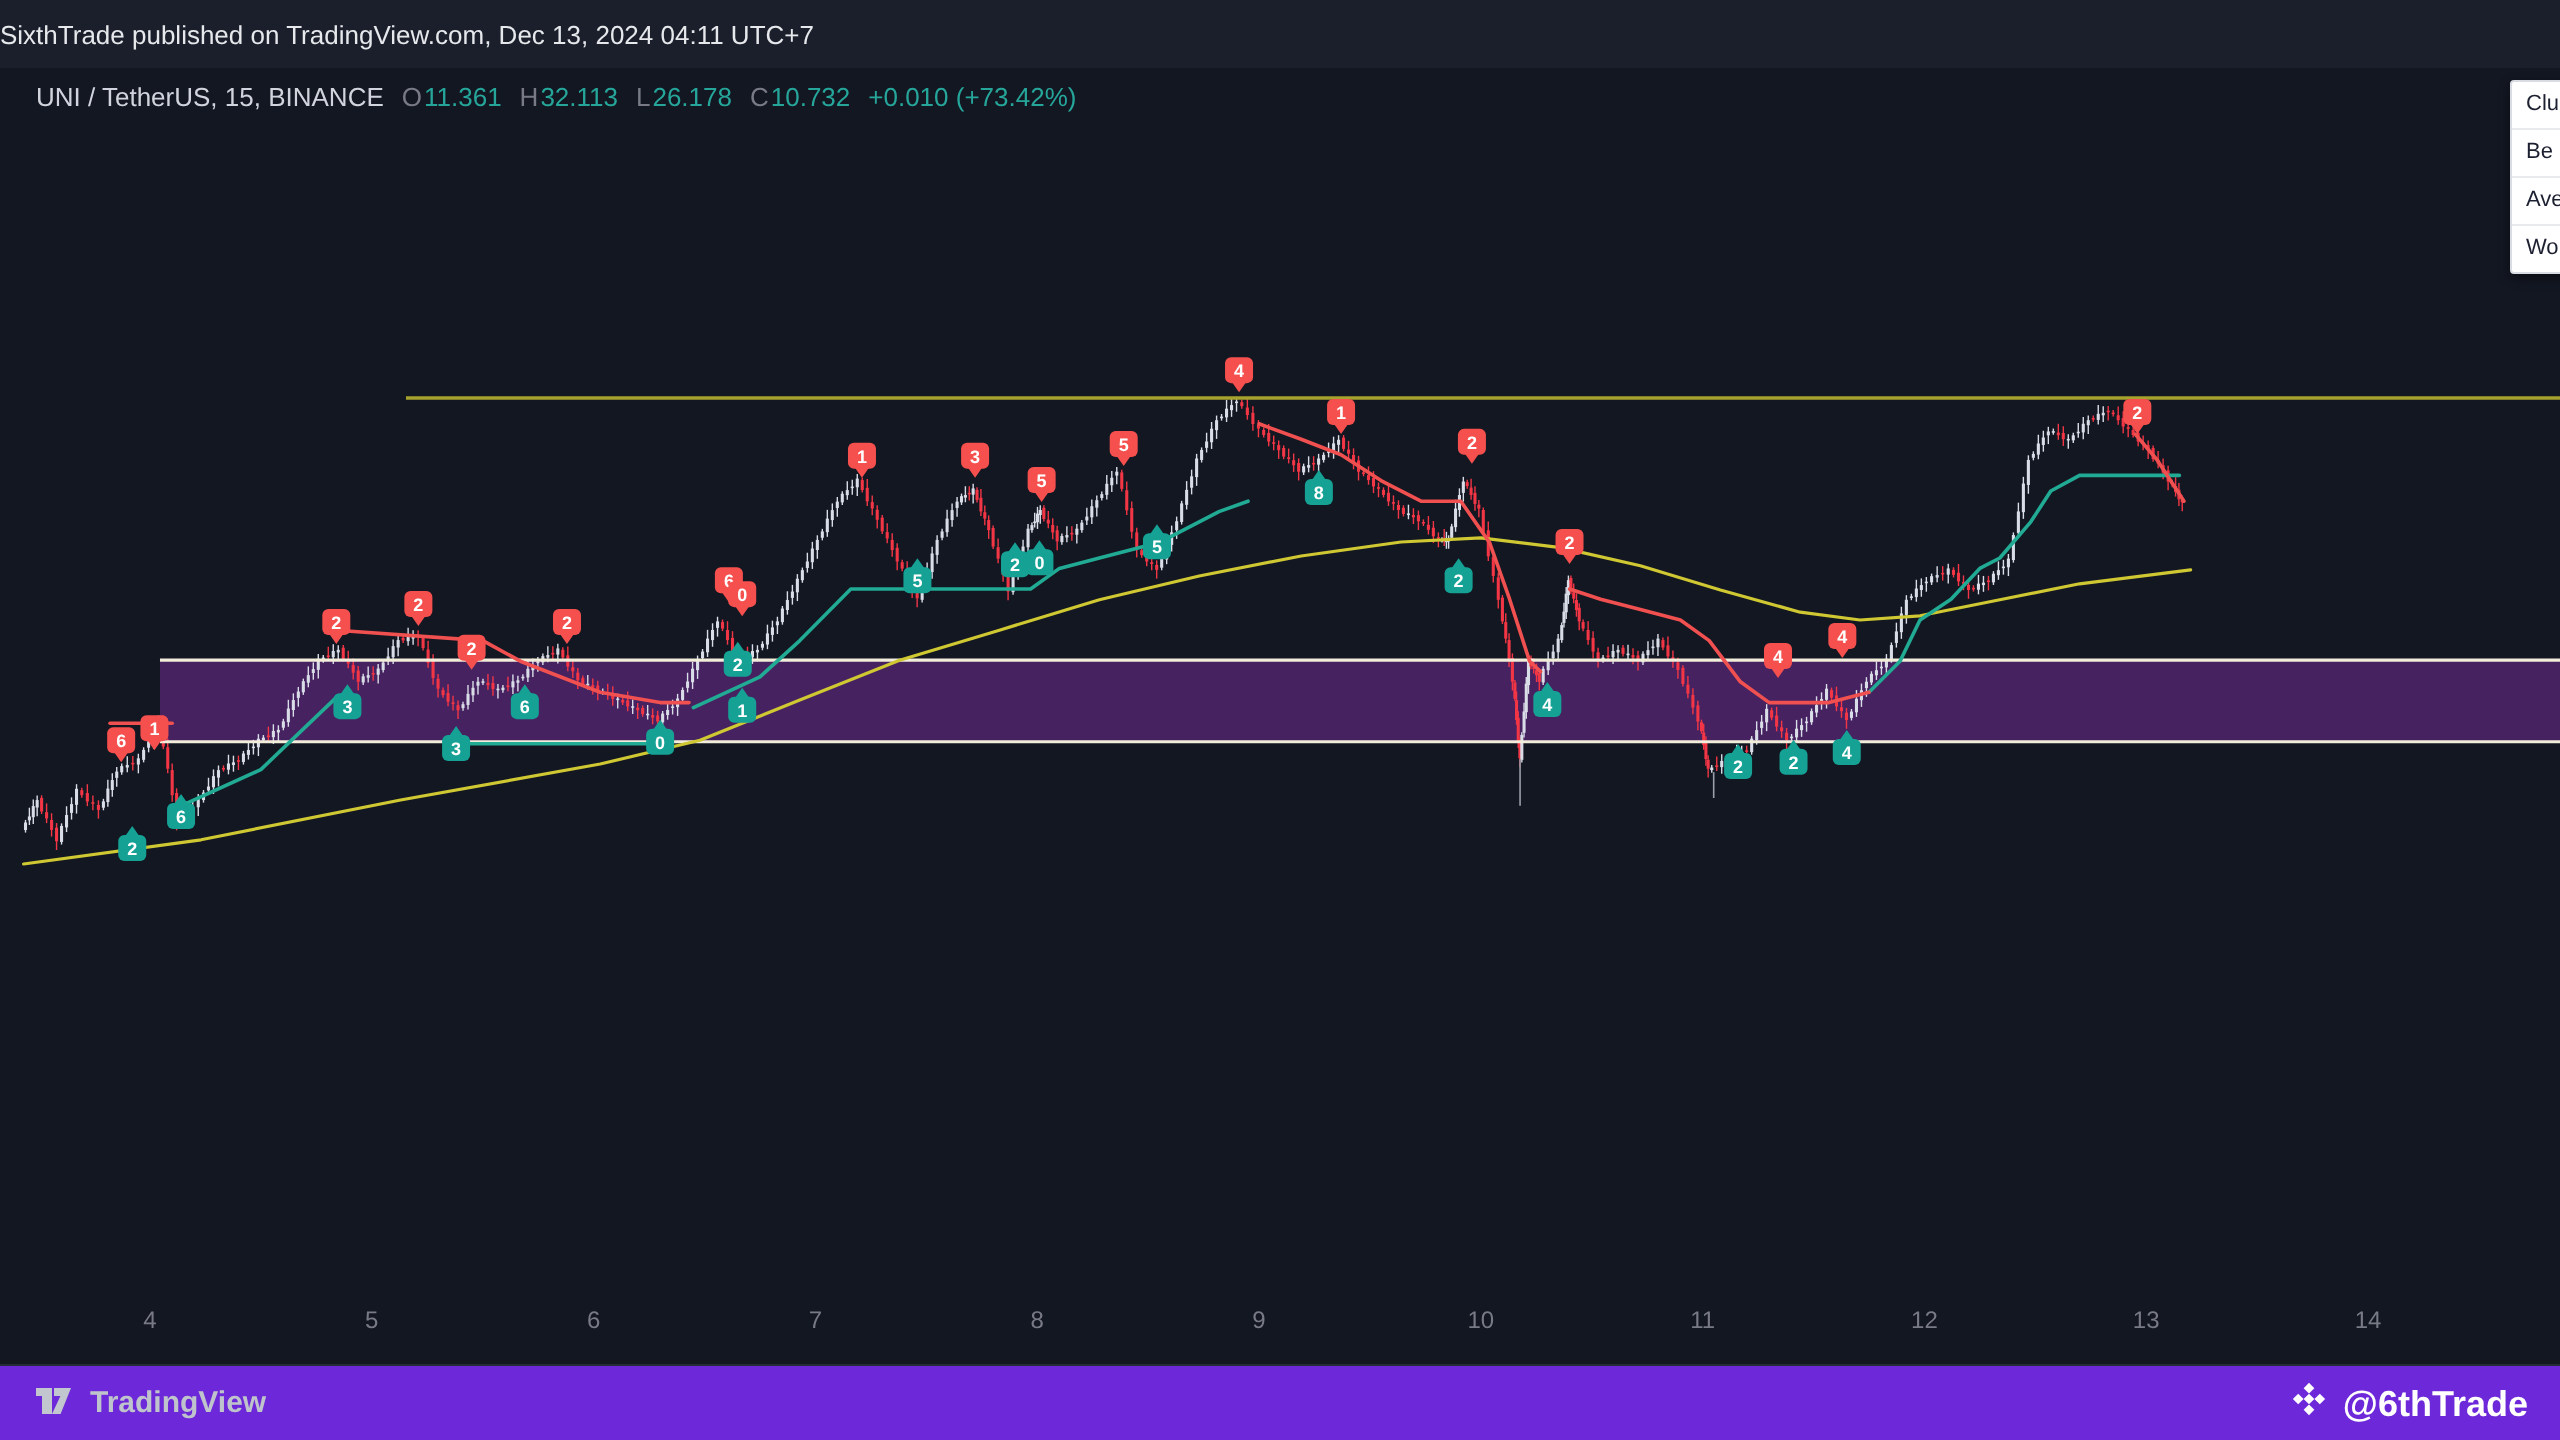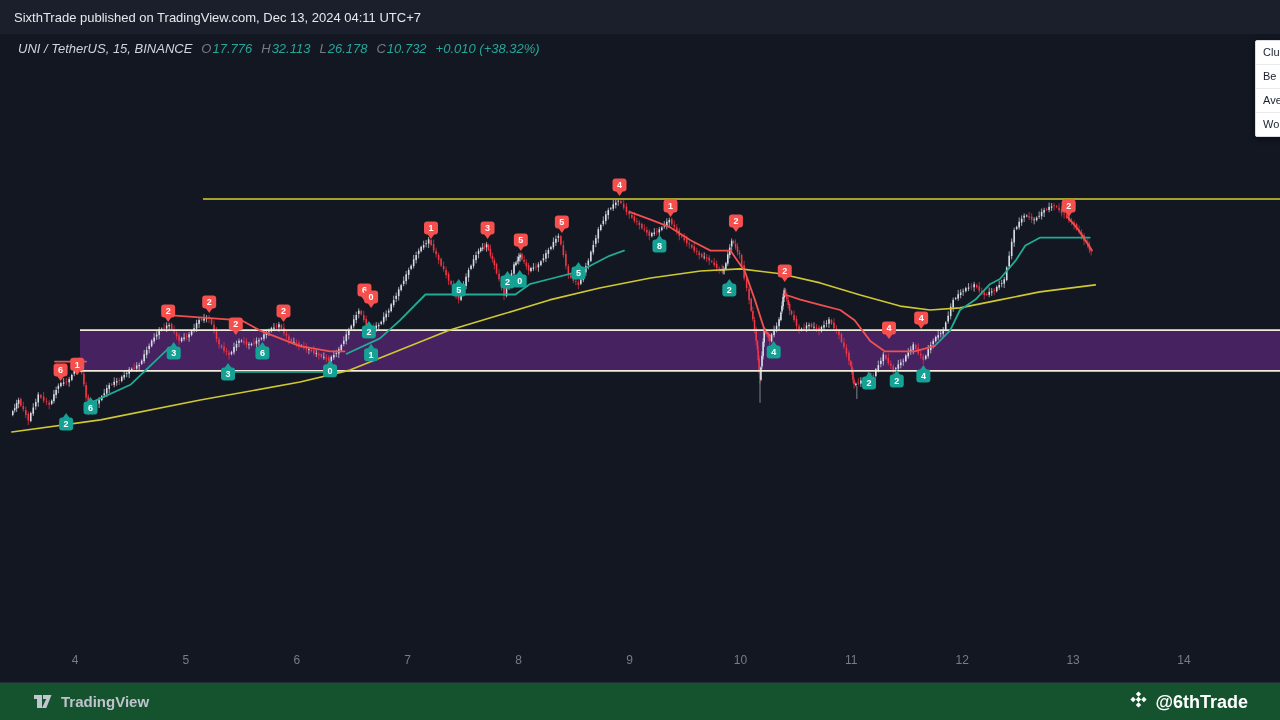--- a/index.html
+++ b/index.html
@@ -4,52 +4,52 @@
 <style>
   html,body{margin:0;padding:0;}
   body{
     width:1280px;height:720px;overflow:hidden;position:relative;
     background:#131722;color:#d1d4dc;
     font-family:"Liberation Sans",sans-serif;
   }
   .publish-bar{
     position:absolute;top:0;left:0;right:0;height:34px;
     background:#1a1f2b;border-bottom:1px solid #262b38;
-    display:flex;align-items:center;padding-left:14px;
+    display:flex;align-items:center;
     font-size:13px;font-weight:500;color:#e6e8ec;
   }
   .chart-pane{
     position:absolute;top:34px;left:0;width:1280px;height:648px;
     background:#131722;
   }
   .symbol-row{
     position:absolute;top:7px;left:18px;z-index:5;
-    display:flex;align-items:center;gap:9px;font-size:13px;font-style:italic;
+    display:flex;align-items:center;gap:9px;font-size:13px;
   }
   .sym{color:#d1d4dc;}
   .ohlc-item .k{color:#787b86;margin-right:1px;}
   .ohlc-item .v{color:#26a69a;}
   .change{color:#26a69a;}
   #chart-svg{position:absolute;top:0;left:0;}
   .indicator-panel{
     position:absolute;top:6px;left:1255px;width:120px;z-index:6;
     background:#ffffff;border:1px solid #d9dde3;border-radius:2px;
     box-shadow:0 2px 6px rgba(0,0,0,.45);
   }
   .indicator-panel .row{
     height:23px;line-height:23px;padding:0 7px;font-size:11px;
     color:#1c2030;border-bottom:1px solid #e8eaee;
     white-space:nowrap;overflow:hidden;
   }
   .indicator-panel .row:last-child{border-bottom:none;}
   .footer{
     position:absolute;left:0;right:0;top:682px;height:38px;
-    background:#14532d;border-top:1px solid #262b38;
+    background:#6d28d9;border-top:1px solid #262b38;
     display:flex;align-items:center;justify-content:space-between;
-    padding:0 32px;box-sizing:border-box;
+    padding:0 16px;box-sizing:border-box;
   }
   .brand{display:flex;align-items:center;gap:8px;color:#bfc3cc;font-size:15px;font-weight:600;}
   .handle{display:flex;align-items:flex-end;gap:8px;color:#ffffff;font-size:18px;font-weight:700;}
 </style>
 </head>
 <body>
 
 <div class="publish-bar">
   <span>SixthTrade published on TradingView.com, Dec 13, 2024 04:11 UTC+7</span>
 </div>
@@ -1187,25 +1187,25 @@
         <text x="740.4000000000001" y="630" text-anchor="middle" font-size="12" fill="#787b86" font-family="Liberation Sans, sans-serif">10</text>
         <text x="851.3000000000001" y="630" text-anchor="middle" font-size="12" fill="#787b86" font-family="Liberation Sans, sans-serif">11</text>
         <text x="962.2" y="630" text-anchor="middle" font-size="12" fill="#787b86" font-family="Liberation Sans, sans-serif">12</text>
         <text x="1073.1" y="630" text-anchor="middle" font-size="12" fill="#787b86" font-family="Liberation Sans, sans-serif">13</text>
         <text x="1184" y="630" text-anchor="middle" font-size="12" fill="#787b86" font-family="Liberation Sans, sans-serif">14</text>
       </g>
     </svg>
 
   <div class="symbol-row">
     <span class="sym">UNI / TetherUS, 15, BINANCE</span>
-    <span class="ohlc-item"><span class="k">O</span><span class="v">17.776</span></span>
+    <span class="ohlc-item"><span class="k">O</span><span class="v">11.361</span></span>
     <span class="ohlc-item"><span class="k">H</span><span class="v">32.113</span></span>
     <span class="ohlc-item"><span class="k">L</span><span class="v">26.178</span></span>
     <span class="ohlc-item"><span class="k">C</span><span class="v">10.732</span></span>
-    <span class="change">+0.010 (+38.32%)</span>
+    <span class="change">+0.010 (+73.42%)</span>
   </div>
 
   <div class="indicator-panel">
     <div class="row">Clu</div>
     <div class="row">Be</div>
     <div class="row">Aver</div>
     <div class="row">Wo</div>
   </div>
 </div>
 

